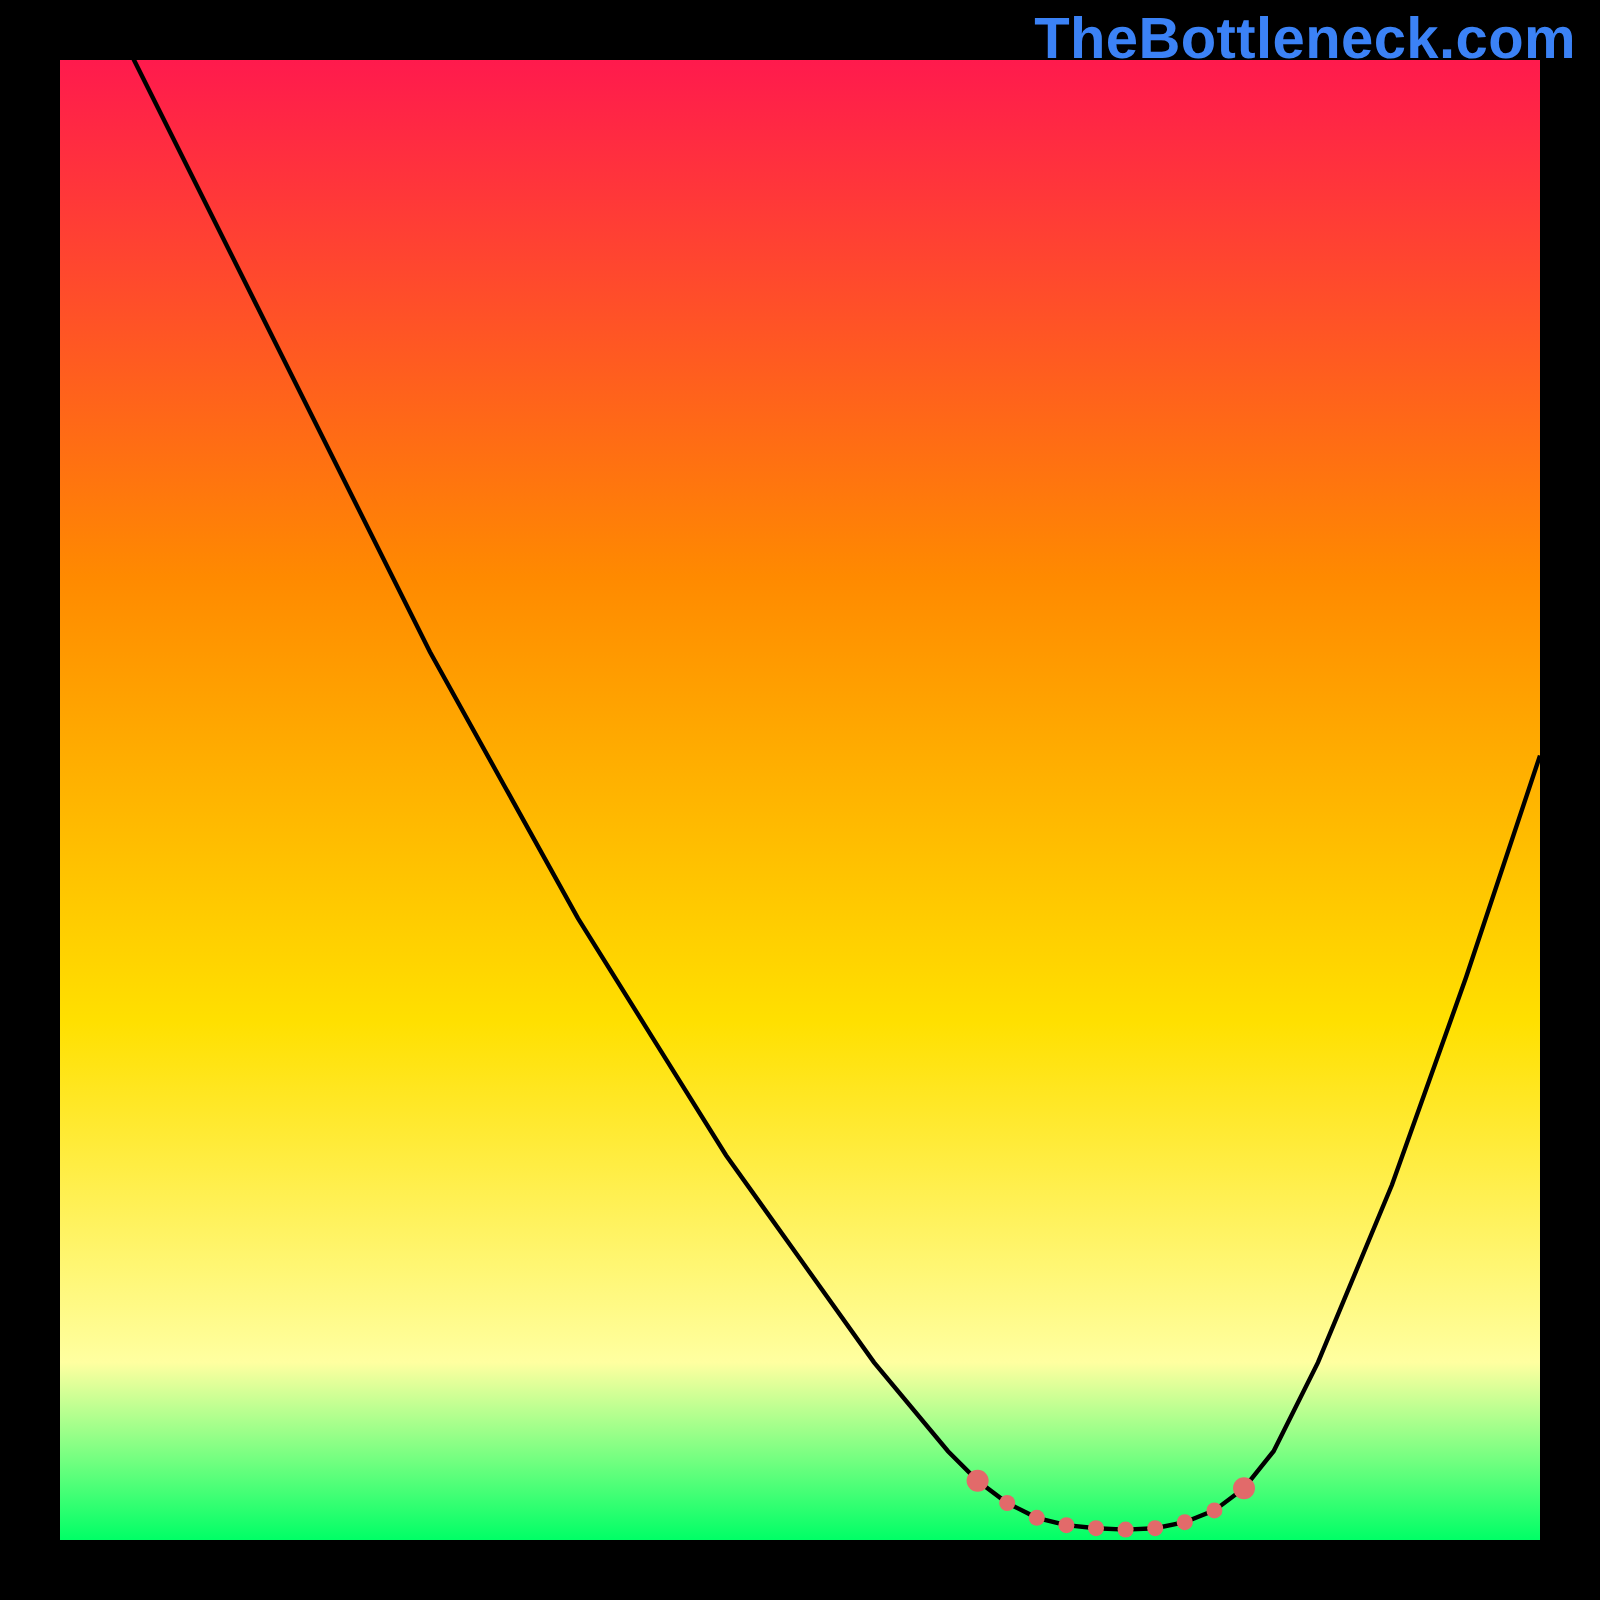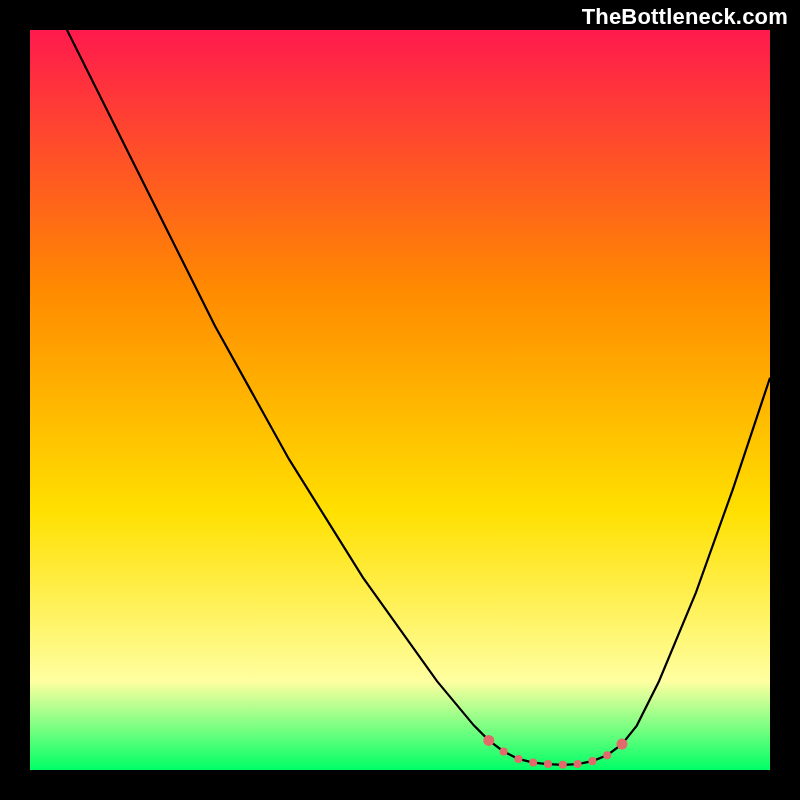--- a/index.html
+++ b/index.html
@@ -8,23 +8,23 @@
     position: relative;
     width: 800px;
     height: 800px;
     background: #000;
   }
   .watermark {
     position: absolute;
     top: 4px;
     right: 12px;
     font-family: Arial, Helvetica, sans-serif;
-    font-size: 22px;
+    font-size: 29px;
     font-weight: 600;
-    color: #ffffff;
+    color: #3b82f6;
     letter-spacing: 0.2px;
     z-index: 5;
   }
   .plot {
     position: absolute;
     left: 30px;
     top: 30px;
     width: 740px;
     height: 740px;
     overflow: hidden;

